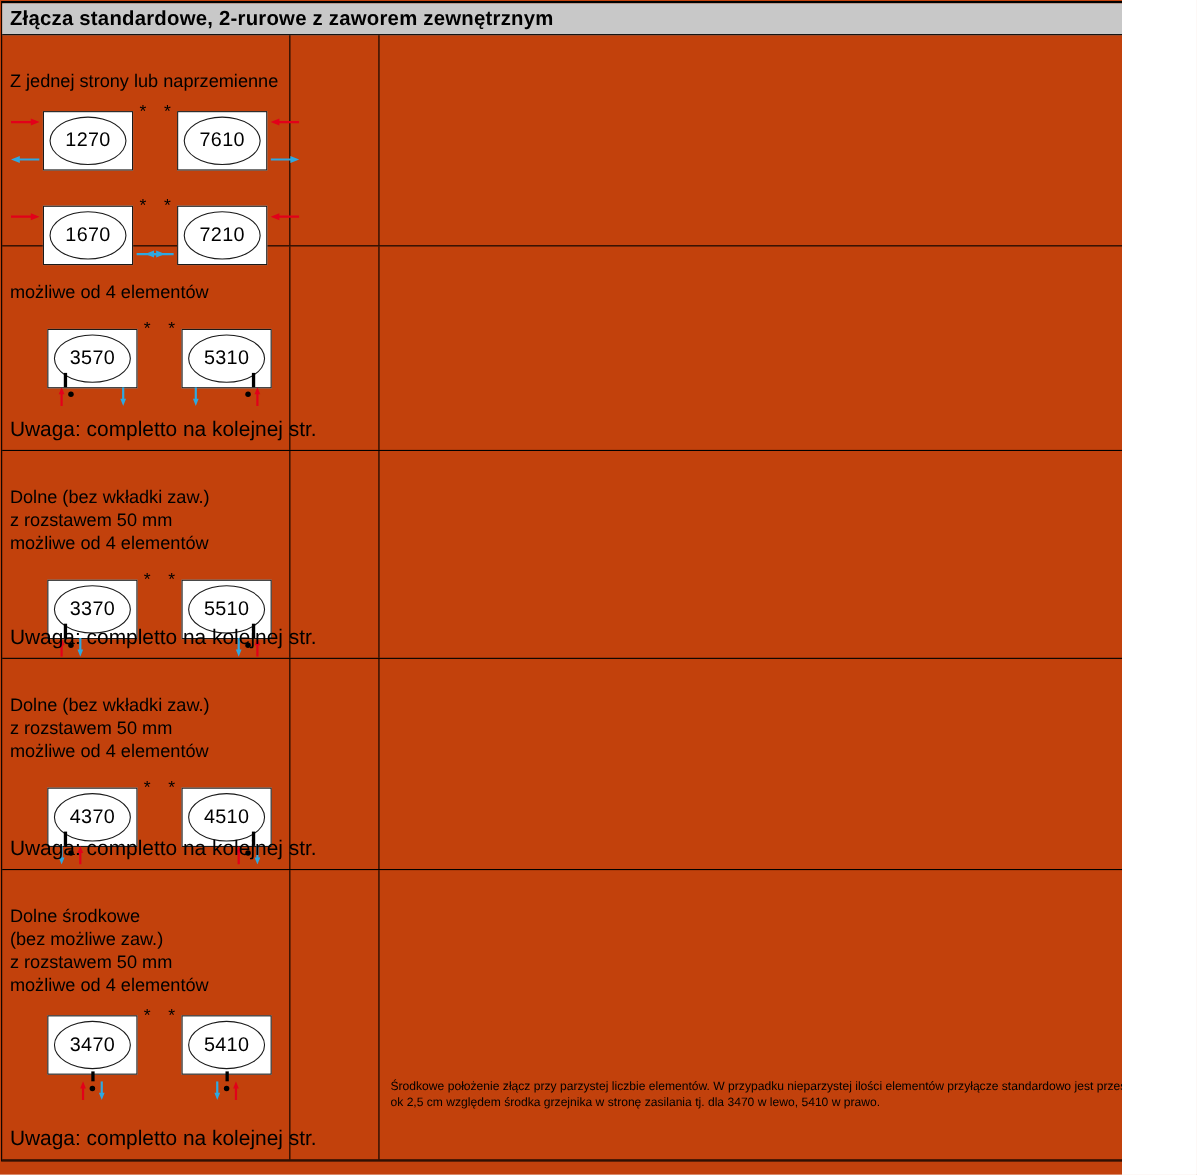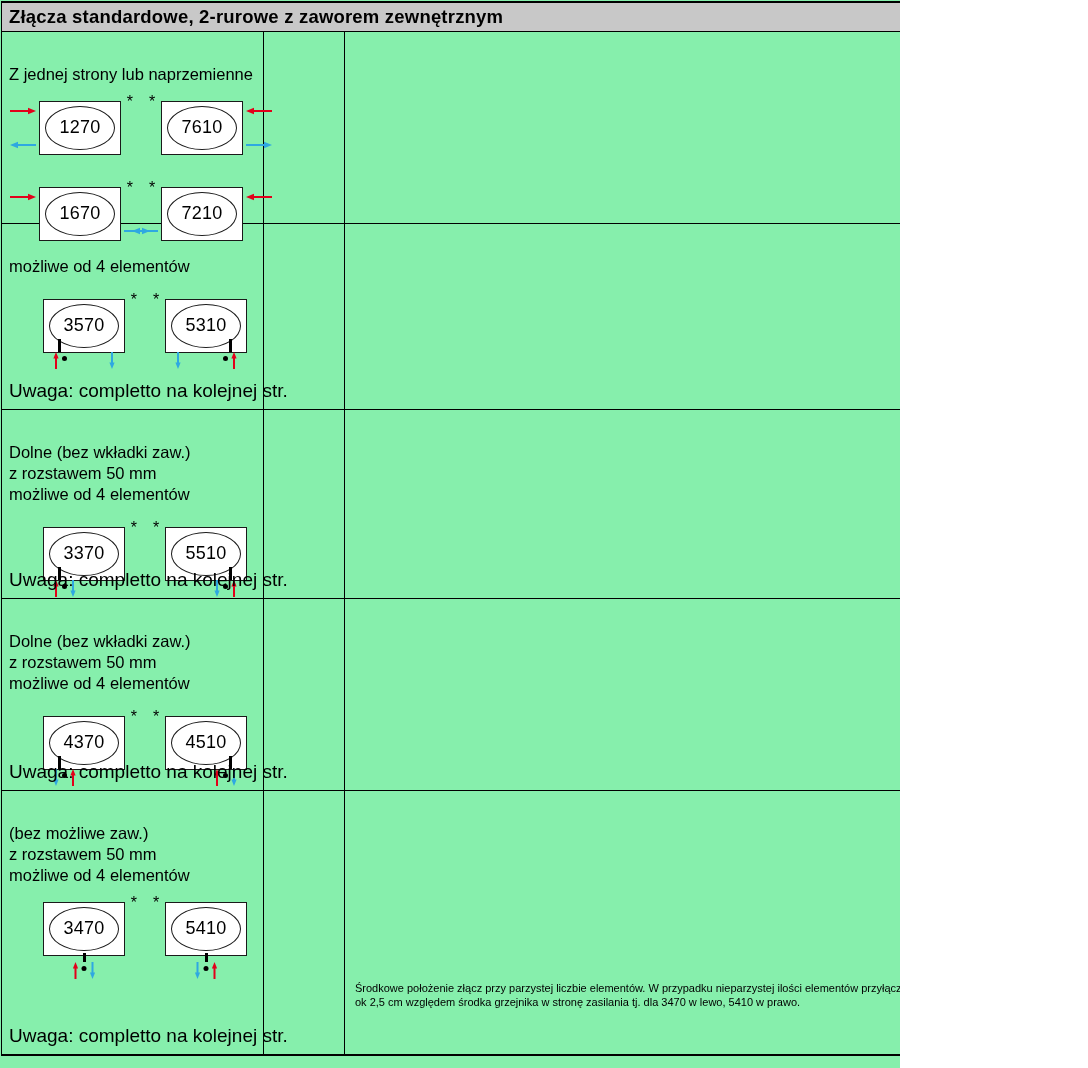--- a/index.html
+++ b/index.html
@@ -1,16 +1,16 @@
 <!DOCTYPE html>
 <html><head>
 <meta charset="utf-8">
 <style>
   html,body{margin:0;padding:0;background:#fff;}
-  .page{position:relative;width:900px;height:1068px;background:#86efac;overflow:hidden;
+  .page{position:relative;width:1020px;height:1068px;background:#c2410c;overflow:hidden;
         font-family:"Liberation Sans","DejaVu Sans",sans-serif;color:#000;}
   .tbl{position:absolute;left:1px;top:1px;width:1084px;border:1.6px solid #000;border-top:2.6px solid #000;}
   .hdr{height:28px;background:#c8c8c8;border-bottom:1.6px solid #000;display:flex;align-items:center;
        padding-left:7px;font-size:18.5px;font-weight:bold;letter-spacing:.2px;}
   .row{display:flex;border-bottom:1.4px solid #000;box-sizing:border-box;}
   .row:last-child{border-bottom:1.6px solid #000;}
   .cl{width:262px;min-width:262px;border-right:1.3px solid #000;position:relative;box-sizing:border-box;
       padding:4px 4px 0 7px;}
   .cm{width:80px;min-width:80px;border-right:1.3px solid #000;}
   .cr{flex:1;position:relative;}
@@ -1485,20 +1485,21 @@
       </div>
       <div class="cm"></div>
       <div class="cr">
         <svg class="diagram" width="740" height="186" viewBox="0 0 740 186"></svg>
       </div>
     </div>
 
     <div class="row" style="height:264px;">
       <div class="cl">
         <div class="row-title">
+            <div>Dolne środkowe</div>
             <div>(bez możliwe zaw.)</div>
             <div>z rozstawem 50 mm</div>
             <div>możliwe od 4 elementów</div>
           </div>
         <div class="codes codes-r5">
             <div class="codebox">
               <div class="ellipse">3470</div>
               <span class="ast ast-r">*</span>
               <div class="pipe pipe-center"></div>
               <div class="cluster cl-center">

